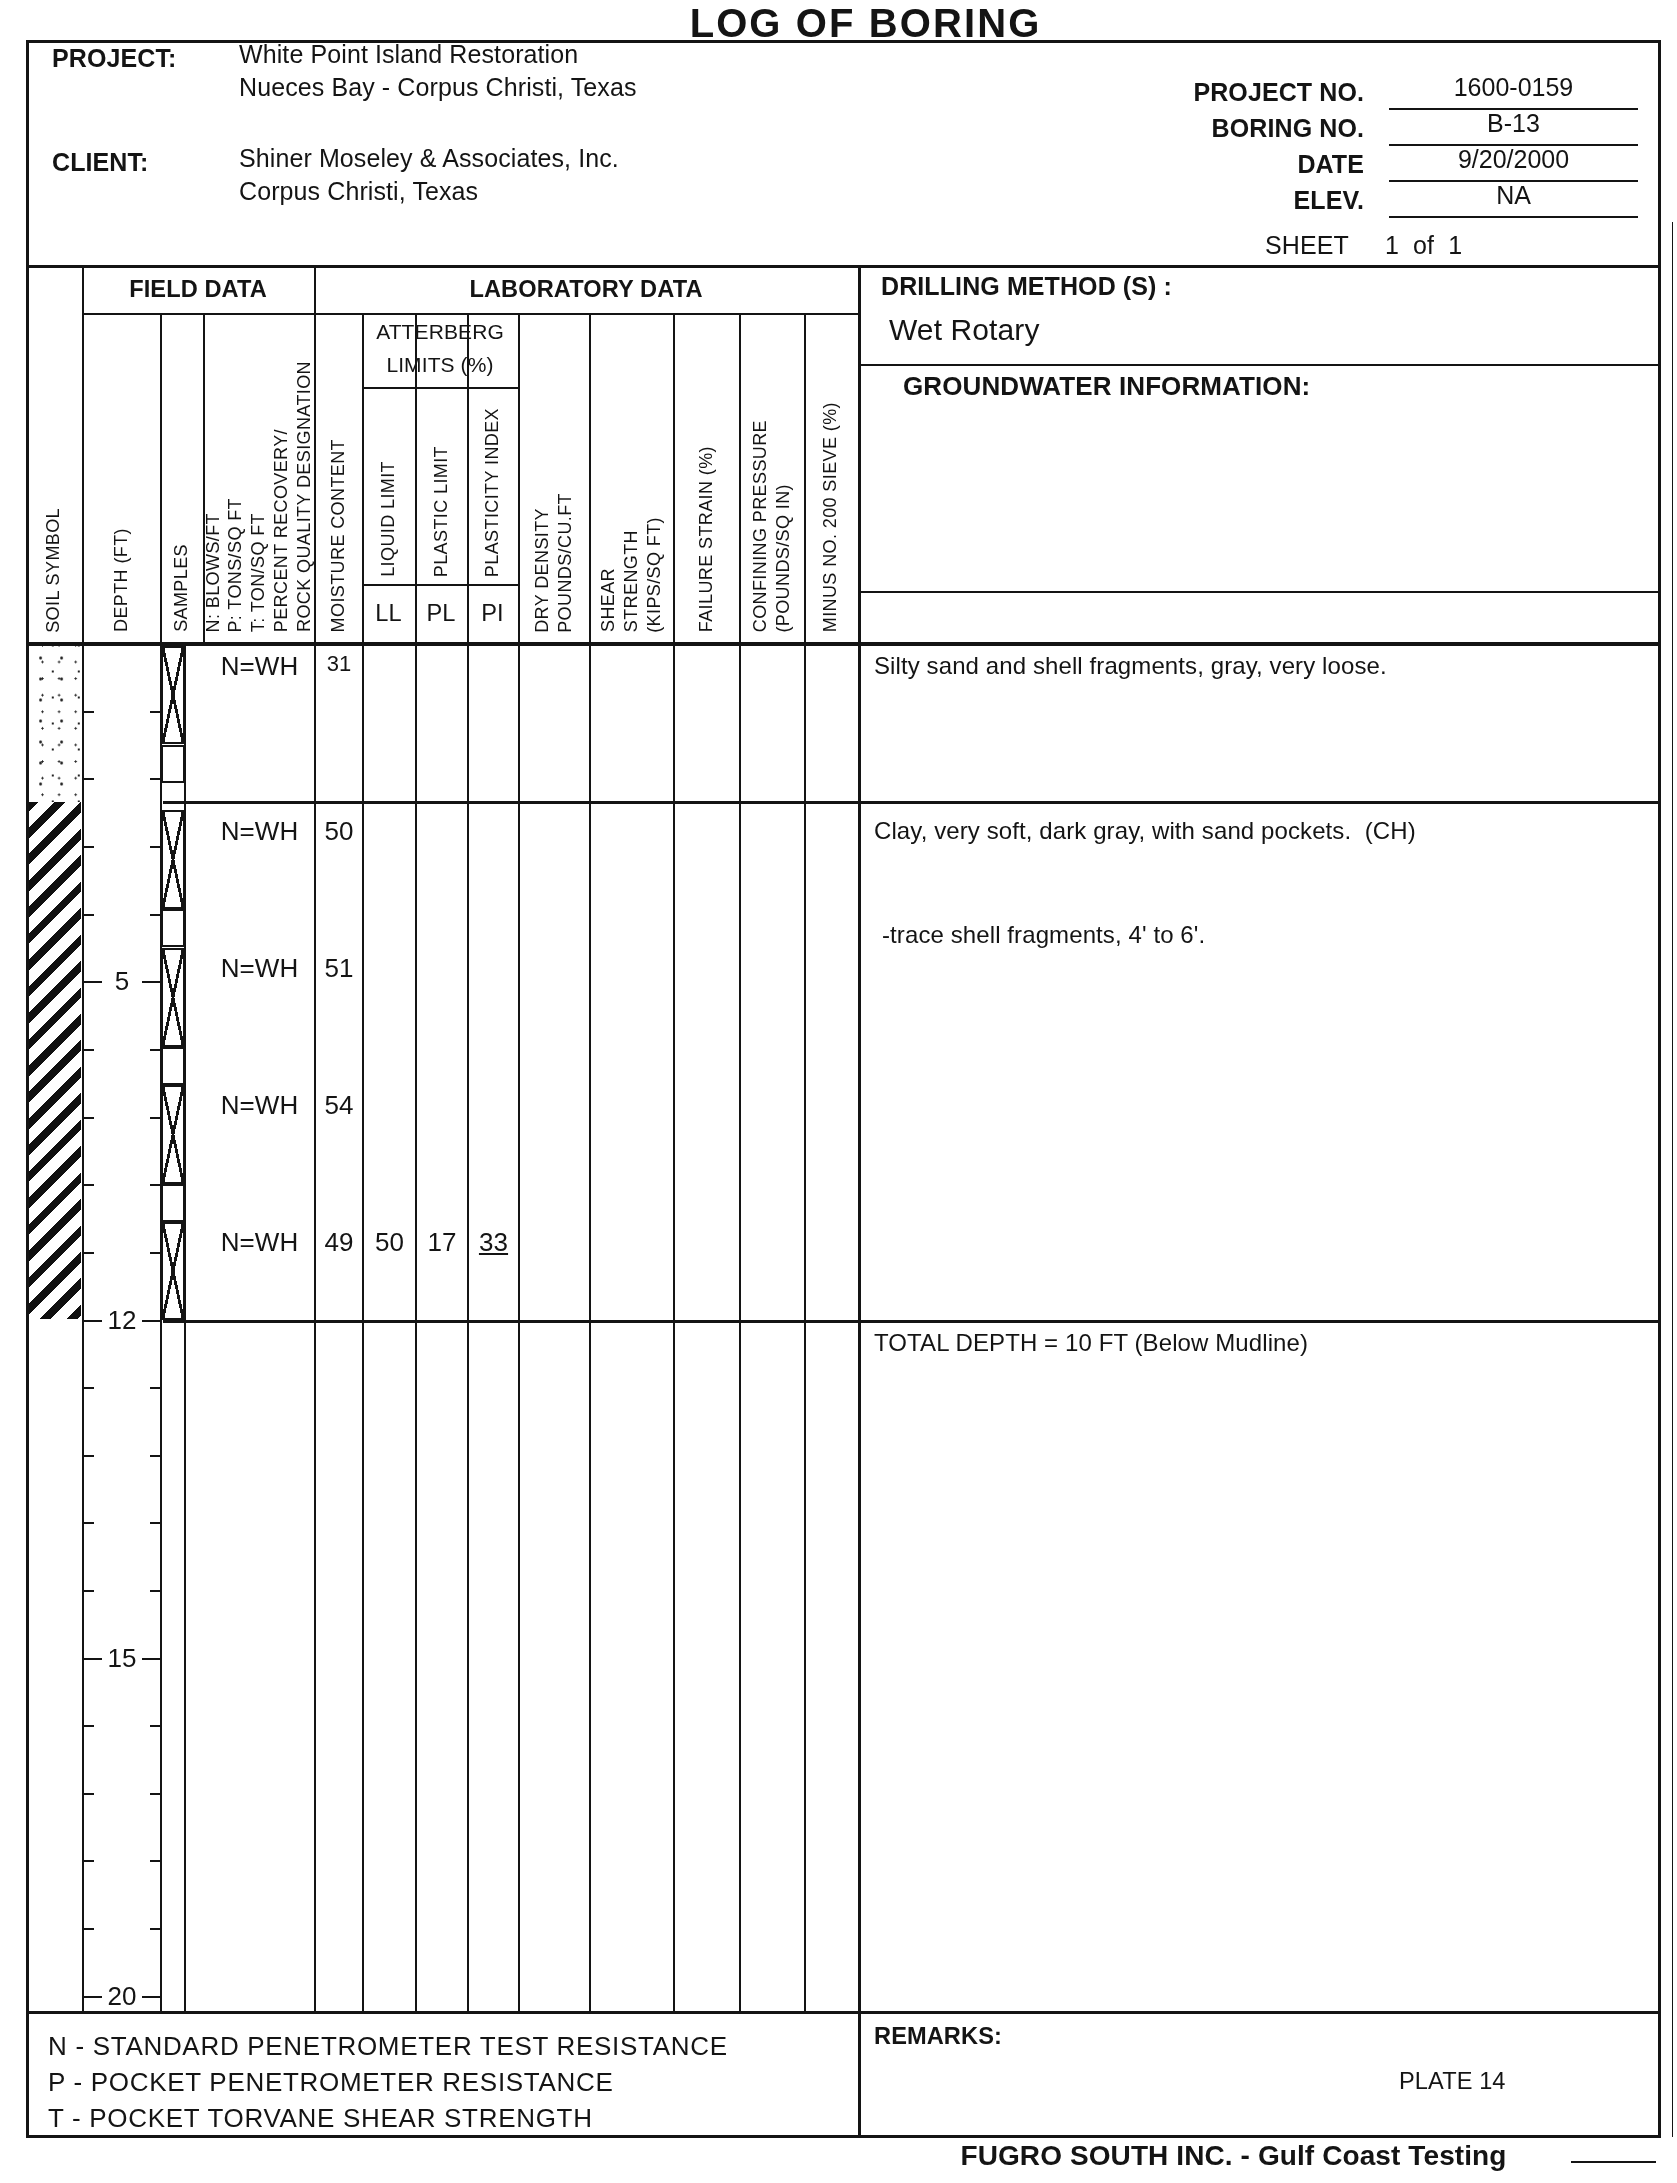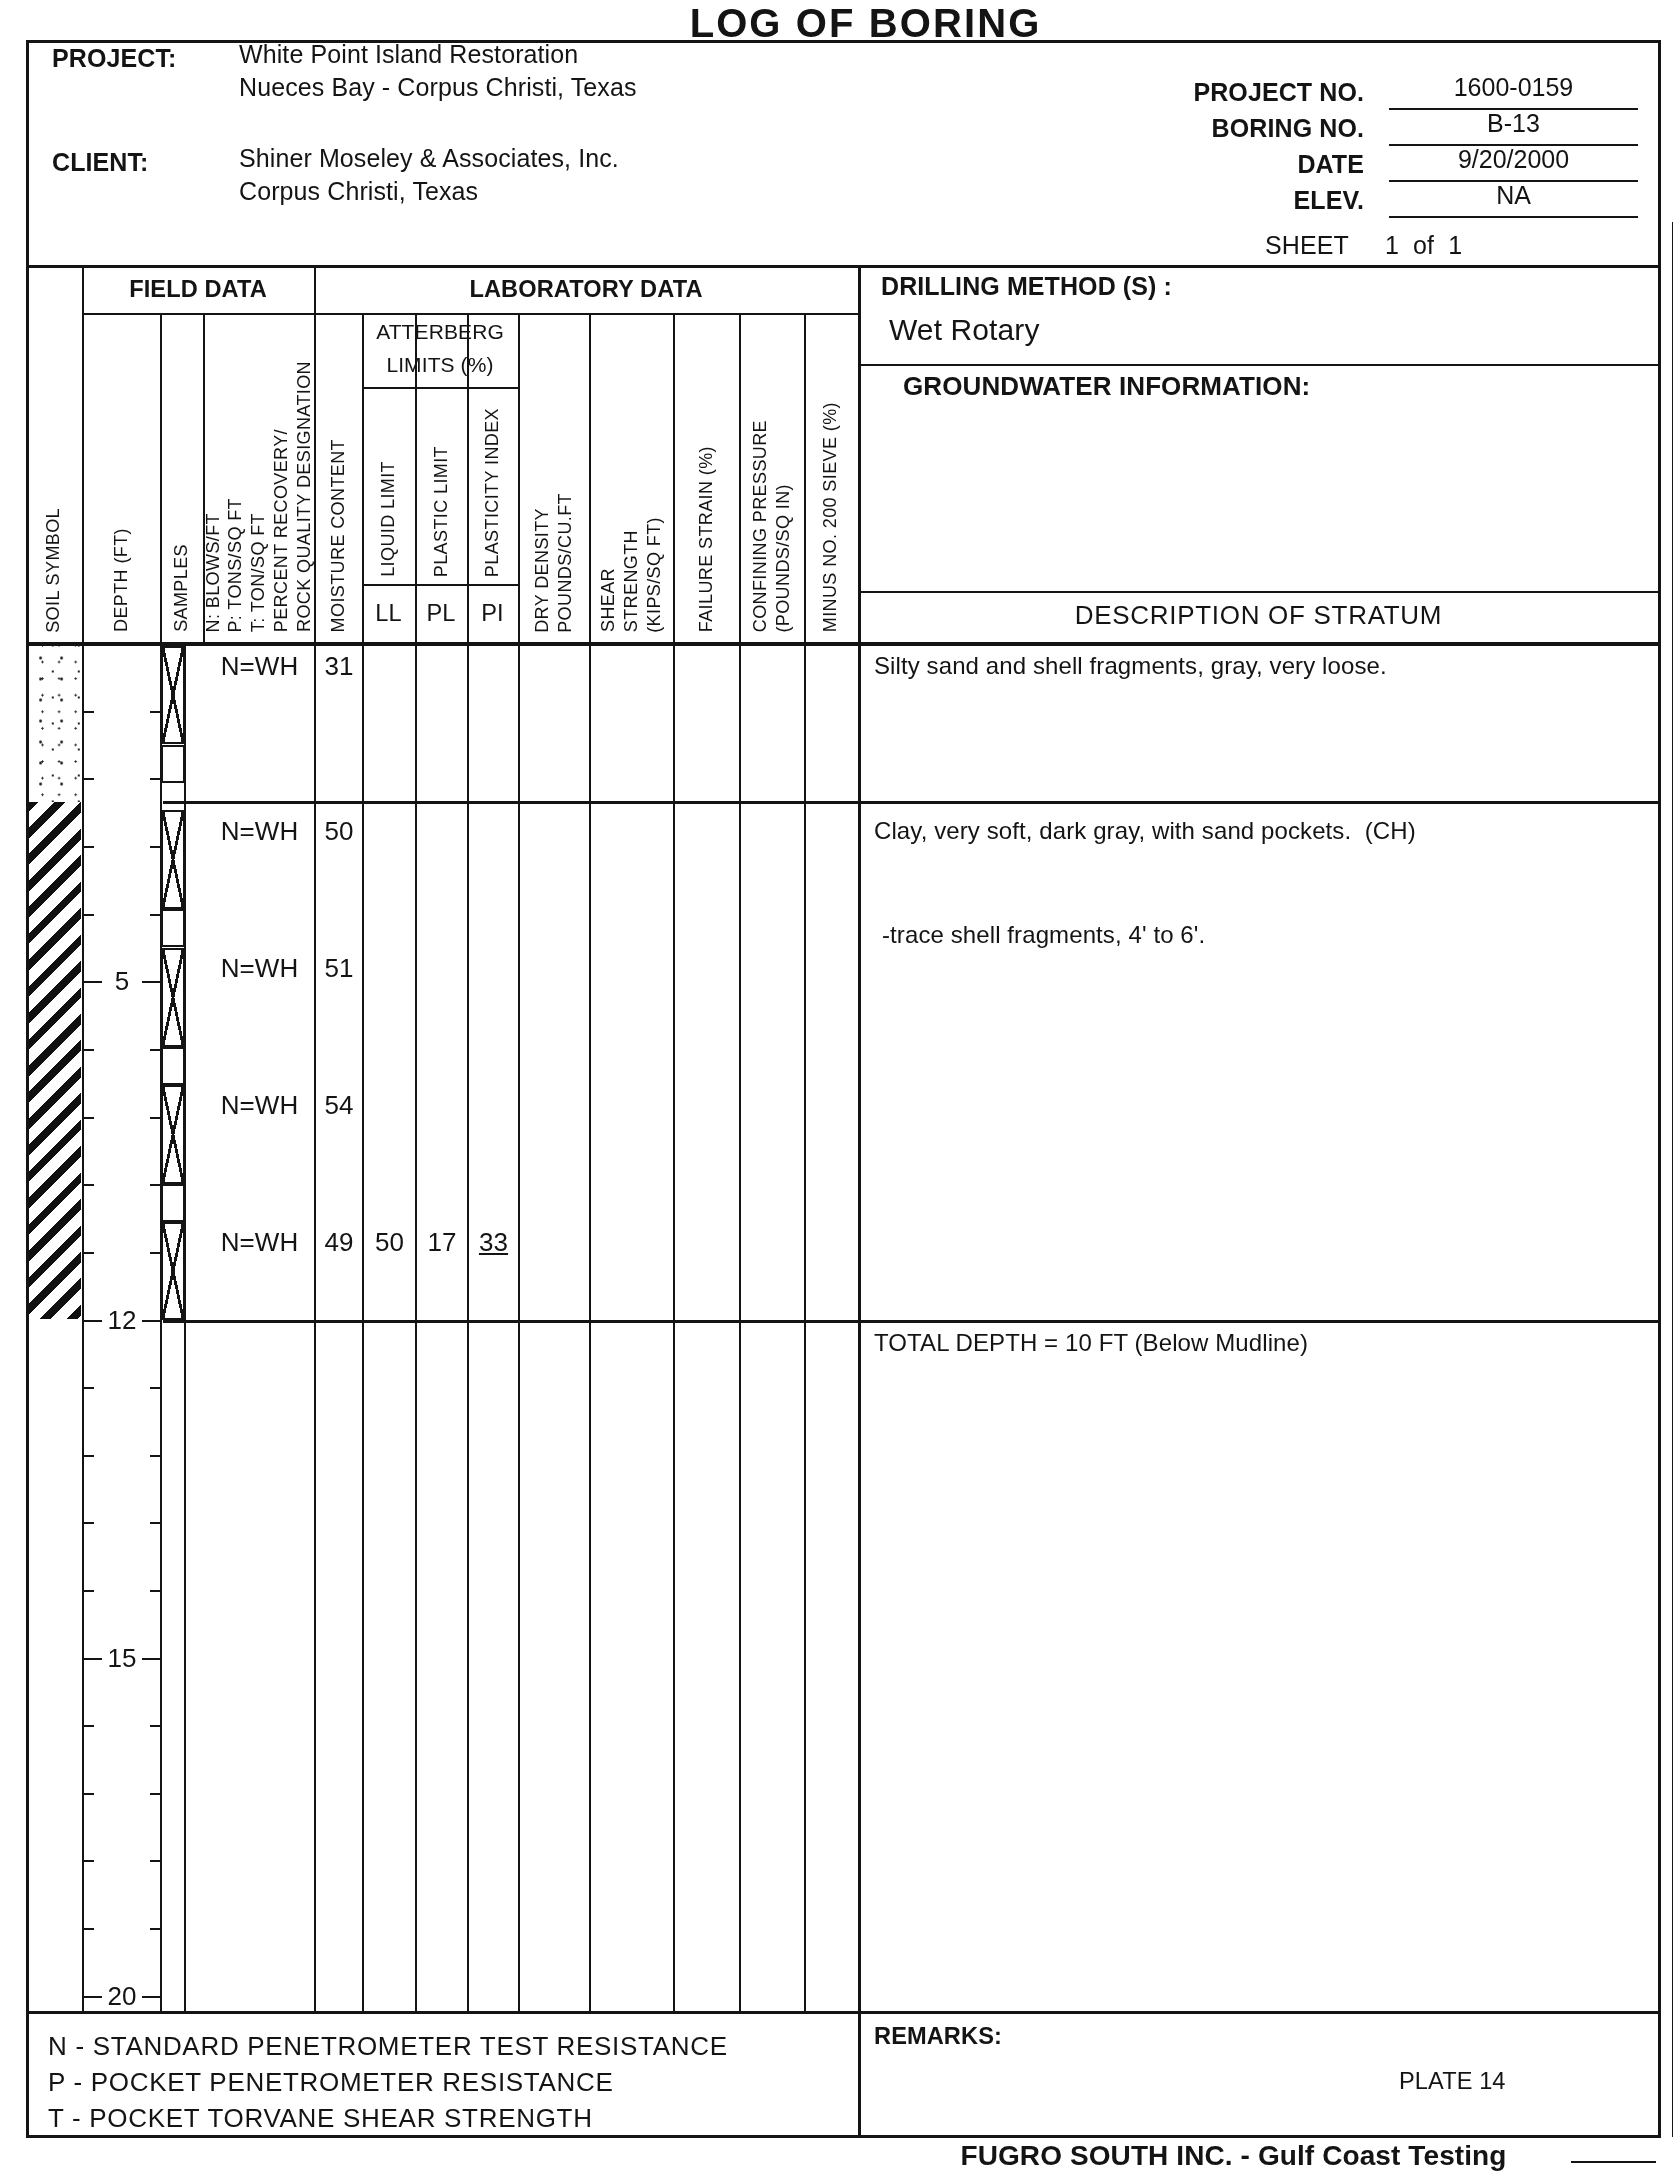--- a/index.html
+++ b/index.html
@@ -106,37 +106,36 @@
     <span>CONFINING PRESSURE</span>
     <span>(POUNDS/SQ IN)</span>
   </div>
   <div class="vcell" style="left:804px;top:313px;width:53px;height:329px;">
       <span>MINUS NO. 200 SIEVE (%)</span>
     </div>
 
   <div class="txt b" style="left:881px;top:272px;font-size:25px;">DRILLING METHOD (S) :</div>
   <div class="txt" style="left:889px;top:313px;font-size:30px;">Wet Rotary</div>
   <div class="txt b" style="left:903px;top:371px;font-size:26px;text-align:center;">GROUNDWATER INFORMATION:</div>
-  <div class="txt ctr" style="left:858px;top:600px;width:801px;font-size:26px;letter-spacing:0.7px;">DESCRIPTION OF STRATUM</div>
 
   <div class="sand" style="left:28px;top:644px;width:53px;height:158px;"></div>
   <div class="hatch" style="left:28px;top:802px;width:53px;height:517px;"></div>
 
   <div class="xbox" style="top:646px;height:98px;"></div>
   <div class="pbox" style="top:745px;height:38px;"></div>
   <div class="xbox" style="top:810px;height:99px;"></div>
   <div class="pbox" style="top:909px;height:38px;"></div>
   <div class="xbox" style="top:948px;height:99px;"></div>
   <div class="pbox" style="top:1047px;height:38px;"></div>
   <div class="xbox" style="top:1085px;height:99px;"></div>
   <div class="pbox" style="top:1184px;height:38px;"></div>
   <div class="xbox" style="top:1222px;height:98px;"></div>
 
   <div class="txt ctr" style="left:205px;top:651px;width:109px;font-size:26px;">N=WH</div>
-  <div class="txt ctr" style="left:316px;top:651px;width:46px;font-size:26px;">31</div>
+  <div class="txt ctr" style="left:316px;top:651px;width:46px;font-size:22px;">31</div>
   <div class="txt ctr" style="left:205px;top:816px;width:109px;font-size:26px;">N=WH</div>
   <div class="txt ctr" style="left:316px;top:816px;width:46px;font-size:26px;">50</div>
   <div class="txt ctr" style="left:205px;top:953px;width:109px;font-size:26px;">N=WH</div>
   <div class="txt ctr" style="left:316px;top:953px;width:46px;font-size:26px;">51</div>
   <div class="txt ctr" style="left:205px;top:1090px;width:109px;font-size:26px;">N=WH</div>
   <div class="txt ctr" style="left:316px;top:1090px;width:46px;font-size:26px;">54</div>
   <div class="txt ctr" style="left:205px;top:1227px;width:109px;font-size:26px;">N=WH</div>
   <div class="txt ctr" style="left:316px;top:1227px;width:46px;font-size:26px;">49</div>
   <div class="txt ctr" style="left:364px;top:1227px;width:51px;font-size:26px;">50</div>
   <div class="txt ctr" style="left:417px;top:1227px;width:50px;font-size:26px;">17</div>

